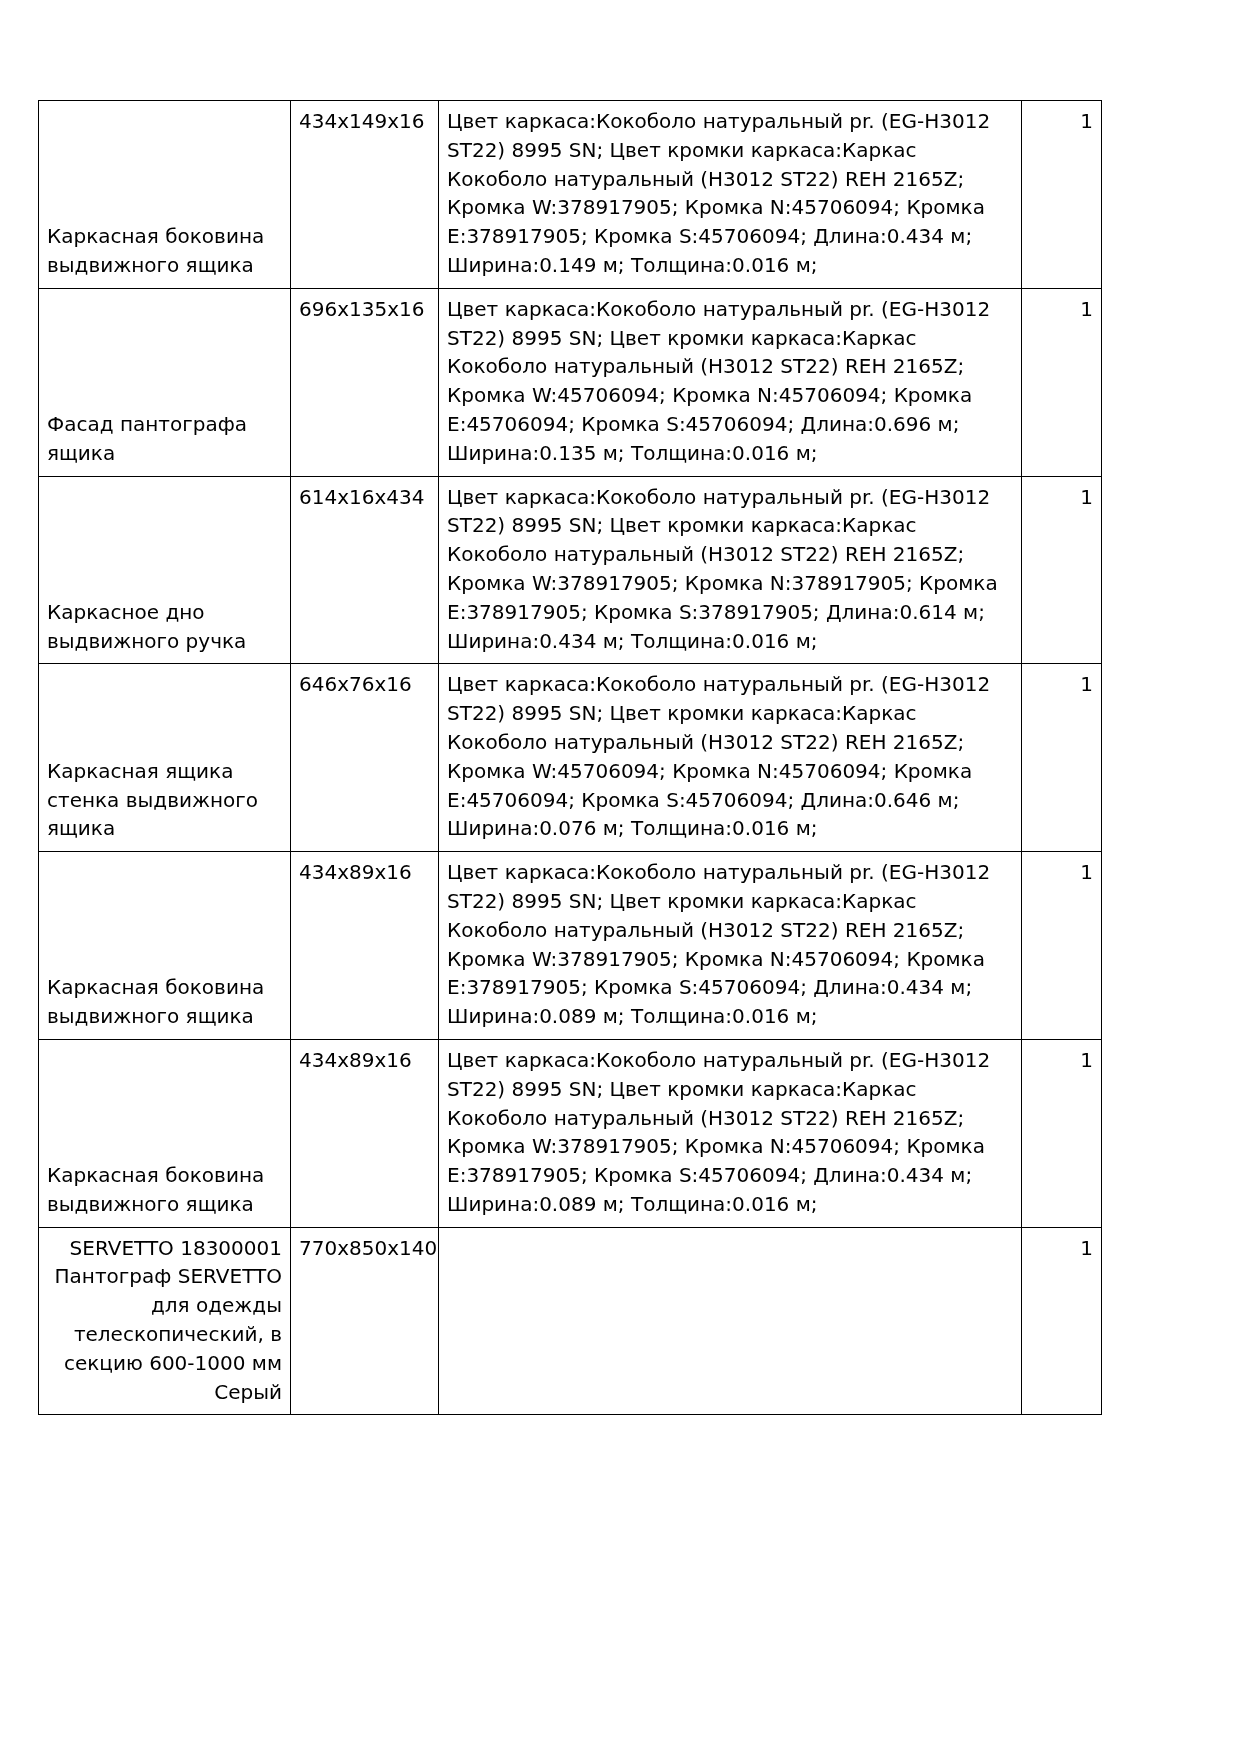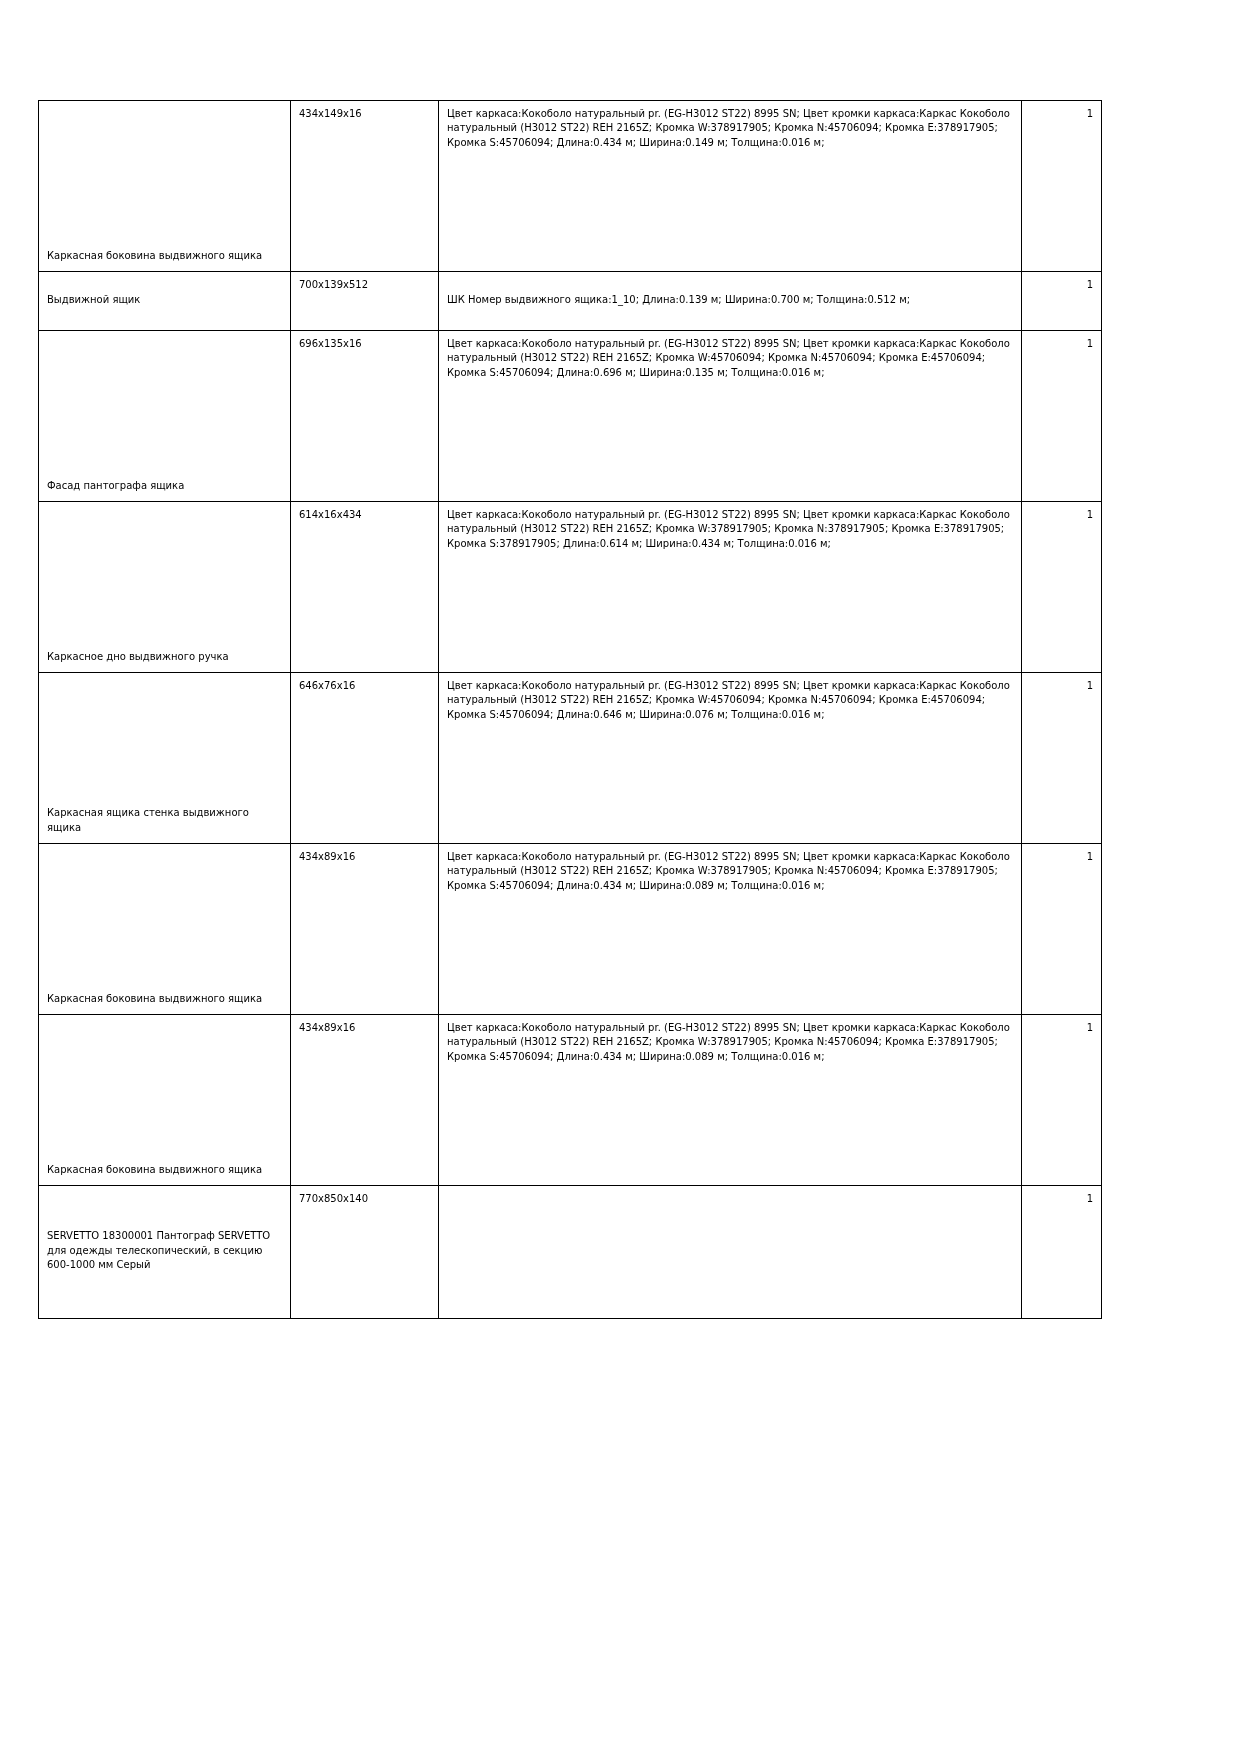--- a/index.html
+++ b/index.html
@@ -23,21 +23,21 @@
   table.parts-table {
     border-collapse: collapse;
     table-layout: fixed;
     width: 1063px;
     margin-left: 0;
   }
   table.parts-table td {
     border: 1px solid #000000;
     vertical-align: top;
     padding: 6px 8px 8px 8px;
-    font-size: 10px;
+    font-size: 20px;
     line-height: 1.44;
   }
   col.c-name  { width: 252px; }
   col.c-dims  { width: 148px; }
   col.c-spec  { width: 583px; }
   col.c-qty   { width: 80px; }
 
   td.name {
     vertical-align: bottom;
     padding-bottom: 10px;
@@ -61,46 +61,40 @@
   tr.r3 td { height: 156px; }
   tr.r4 td { height: 156px; margin-left: 28px; }
   tr.r5 td { height: 156px; }
   tr.r6 td { height: 156px; }
   tr.r7 td { height: 118px; }
   tr.r8 td { height: 100px; }
 
   tr.r0 td.name, tr.r2 td.name, tr.r3 td.name,
   tr.r4 td.name, tr.r5 td.name, tr.r6 td.name { vertical-align: bottom; }
   tr.r1 td.name { vertical-align: middle; }
-  tr.r7 td.name, tr.r8 td.name { vertical-align: middle; }
+  tr.r7 td.name, tr.r8 td.name { vertical-align: middle; text-align: right; }
 
   tr.r1 td.spec { vertical-align: middle; }
 </style>
 </head>
 <body>
 
 <div class="page">
   <table class="parts-table">
     <colgroup>
       <col class="c-name">
       <col class="c-dims">
       <col class="c-spec">
       <col class="c-qty">
     </colgroup>
     <tbody>
       <tr class="r0">
         <td class="name">Каркасная боковина выдвижного ящика</td>
         <td class="dims">434x149x16</td>
         <td class="spec">Цвет каркаса:Кокоболо натуральный pr. (EG-H3012 ST22) 8995 SN; Цвет кромки каркаса:Каркас Кокоболо натуральный (H3012 ST22) REH 2165Z; Кромка W:378917905; Кромка N:45706094; Кромка E:378917905; Кромка S:45706094; Длина:0.434 м; Ширина:0.149 м; Толщина:0.016 м;</td>
-        <td class="qty">1</td>
-      </tr>
-      <tr class="r1">
-        <td class="name">Выдвижной ящик</td>
-        <td class="dims">700x139x512</td>
-        <td class="spec">ШК Номер выдвижного ящика:1_10; Длина:0.139 м; Ширина:0.700 м; Толщина:0.512 м;</td>
         <td class="qty">1</td>
       </tr>
       <tr class="r2">
         <td class="name">Фасад пантографа ящика</td>
         <td class="dims">696x135x16</td>
         <td class="spec">Цвет каркаса:Кокоболо натуральный pr. (EG-H3012 ST22) 8995 SN; Цвет кромки каркаса:Каркас Кокоболо натуральный (H3012 ST22) REH 2165Z; Кромка W:45706094; Кромка N:45706094; Кромка E:45706094; Кромка S:45706094; Длина:0.696 м; Ширина:0.135 м; Толщина:0.016 м;</td>
         <td class="qty">1</td>
       </tr>
       <tr class="r3">
         <td class="name">Каркасное дно выдвижного ручка</td>

